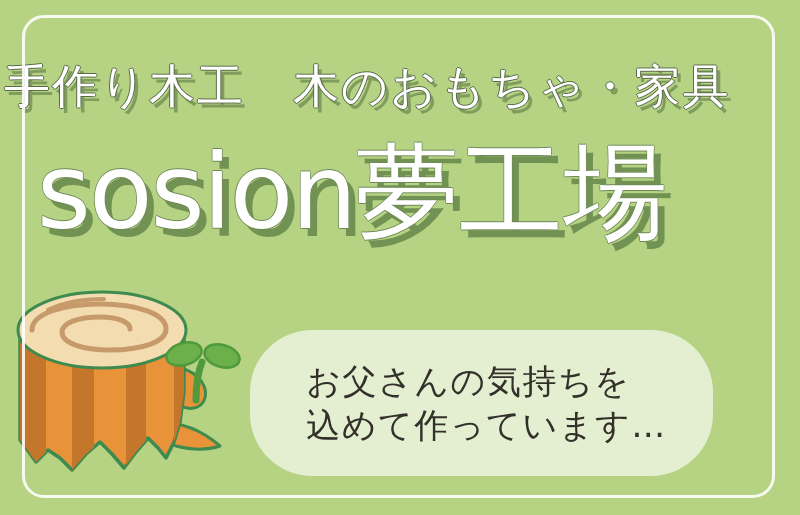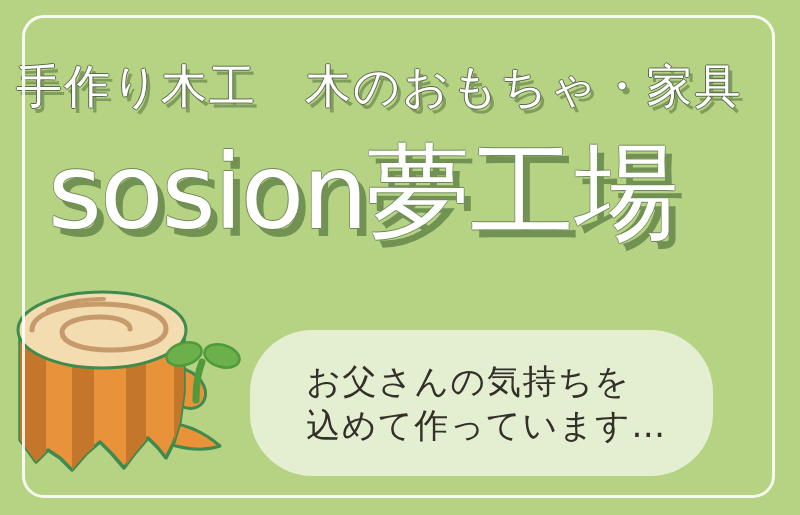--- a/index.html
+++ b/index.html
@@ -30,41 +30,41 @@
     box-sizing: border-box;
     border: 3px solid rgba(255,255,255,0.88);
     border-radius: 22px;
     pointer-events: none;
     z-index: 6;
   }
 
   
   #subtitle {
     position: absolute;
-    left: 16px;
+    left: 4px;
     top: 62px;
     width: 725px;
     text-align: center;
     z-index: 4;
     font-size: 46px;
     line-height: 1.05;
     letter-spacing: 2px;
     font-weight: 500;
     color: #ffffff;
     white-space: pre;
     text-shadow:
        1px 0 0 #5a6b4a, -1px 0 0 #5a6b4a, 0 1px 0 #5a6b4a, 0 -1px 0 #5a6b4a,
        4px 5px 0 rgba(95,125,70,0.62);
     font-family: "DejaVu Sans", "Liberation Sans", sans-serif;
   }
 
   
   #title {
     position: absolute;
-    left: 15px;
+    left: 4px;
     top: 140px;
     width: 696px;
     text-align: center;
     z-index: 4;
     white-space: nowrap;
     font-size: 104px;
     line-height: 1.0;
     font-weight: 400;
     color: #ffffff;
     text-shadow:

